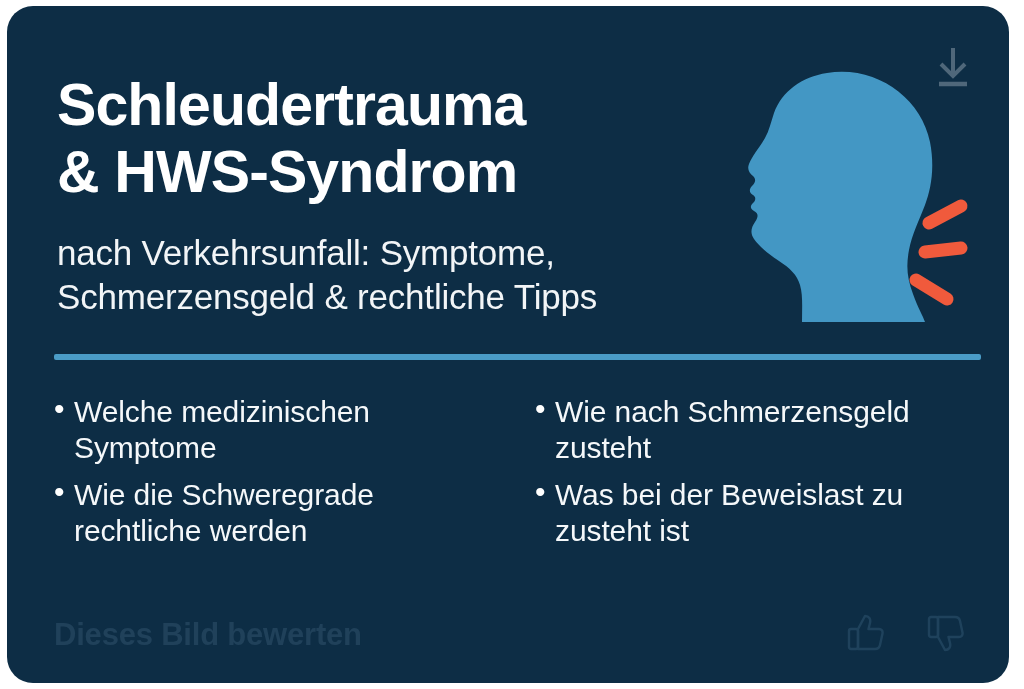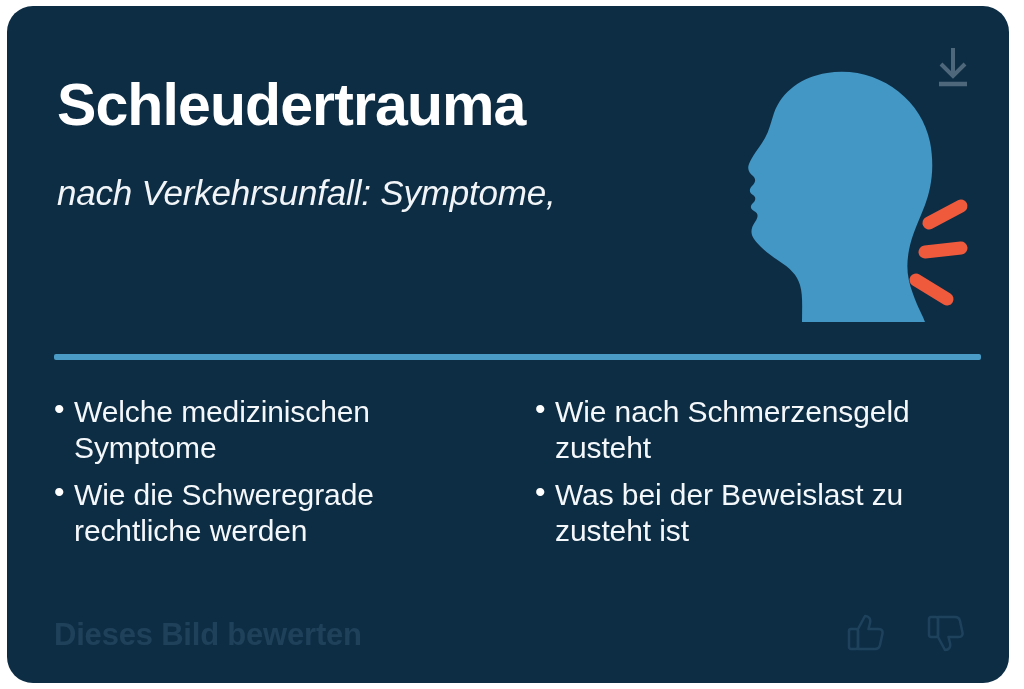--- a/index.html
+++ b/index.html
@@ -59,21 +59,21 @@
     white-space: nowrap;
   }
   .subtitle-line {
     color: #f2f5f7;
     font-size: 35px;
     font-weight: 400;
     line-height: 1.27;
     letter-spacing: -0.2px;
     white-space: nowrap;
   }
-  #subtitle-wrap { margin-top: 32px; font-style: italic; }
+  #subtitle-wrap { margin-top: 24px; }
 
   
   #divider {
     position: absolute;
     left: 47px;
     top: 348px;
     width: 927px;
     height: 6px;
     background: #4a9cc7;
     border-radius: 2px;
@@ -158,22 +158,24 @@
     <div id="download-btn">
       <svg width="44" height="46" viewBox="0 0 44 46" fill="none" xmlns="http://www.w3.org/2000/svg">
         <path d="M22 4 V30" stroke="#e8eef3" stroke-width="4" stroke-linecap="butt"></path>
         <path d="M10 20 L22 32 L34 20" stroke="#e8eef3" stroke-width="4" stroke-linecap="butt" stroke-linejoin="miter" fill="none"></path>
         <path d="M8 40 H36" stroke="#e8eef3" stroke-width="4.5" stroke-linecap="butt"></path>
       </svg>
     </div>
 
     <div id="headline">
       <div class="title-line">Schleudertrauma</div>
+      <div class="title-line">&amp; HWS-Syndrom</div>
       <div id="subtitle-wrap">
         <div class="subtitle-line">nach Verkehrsunfall: Symptome,</div>
+        <div class="subtitle-line">Schmerzensgeld &amp; rechtliche Tipps</div>
       </div>
     </div>
 
     <div id="head-illustration">
       <svg width="290" height="290" viewBox="0 0 290 290" fill="none" xmlns="http://www.w3.org/2000/svg">
         <path d="M120 17
                  C168 9 214 41 223 86
                  C228 112 224 133 218 149
                  C212 165 205 178 202 194
                  C199 210 200 222 206 238

